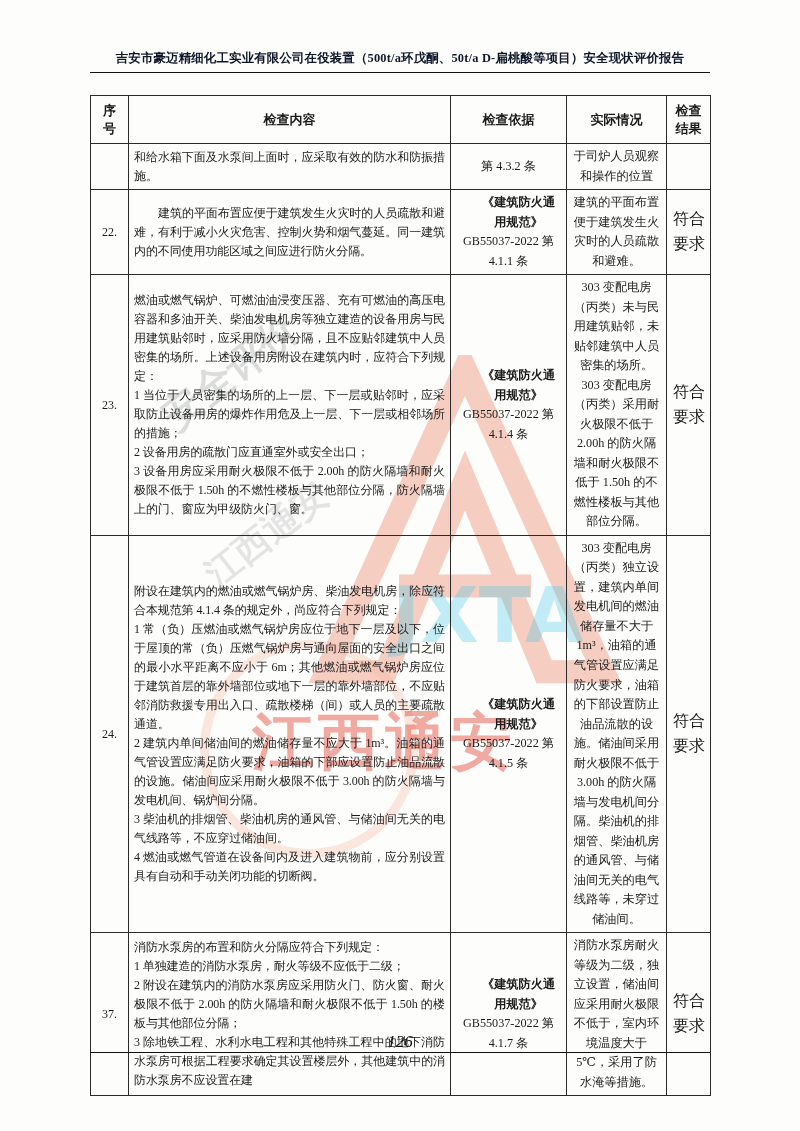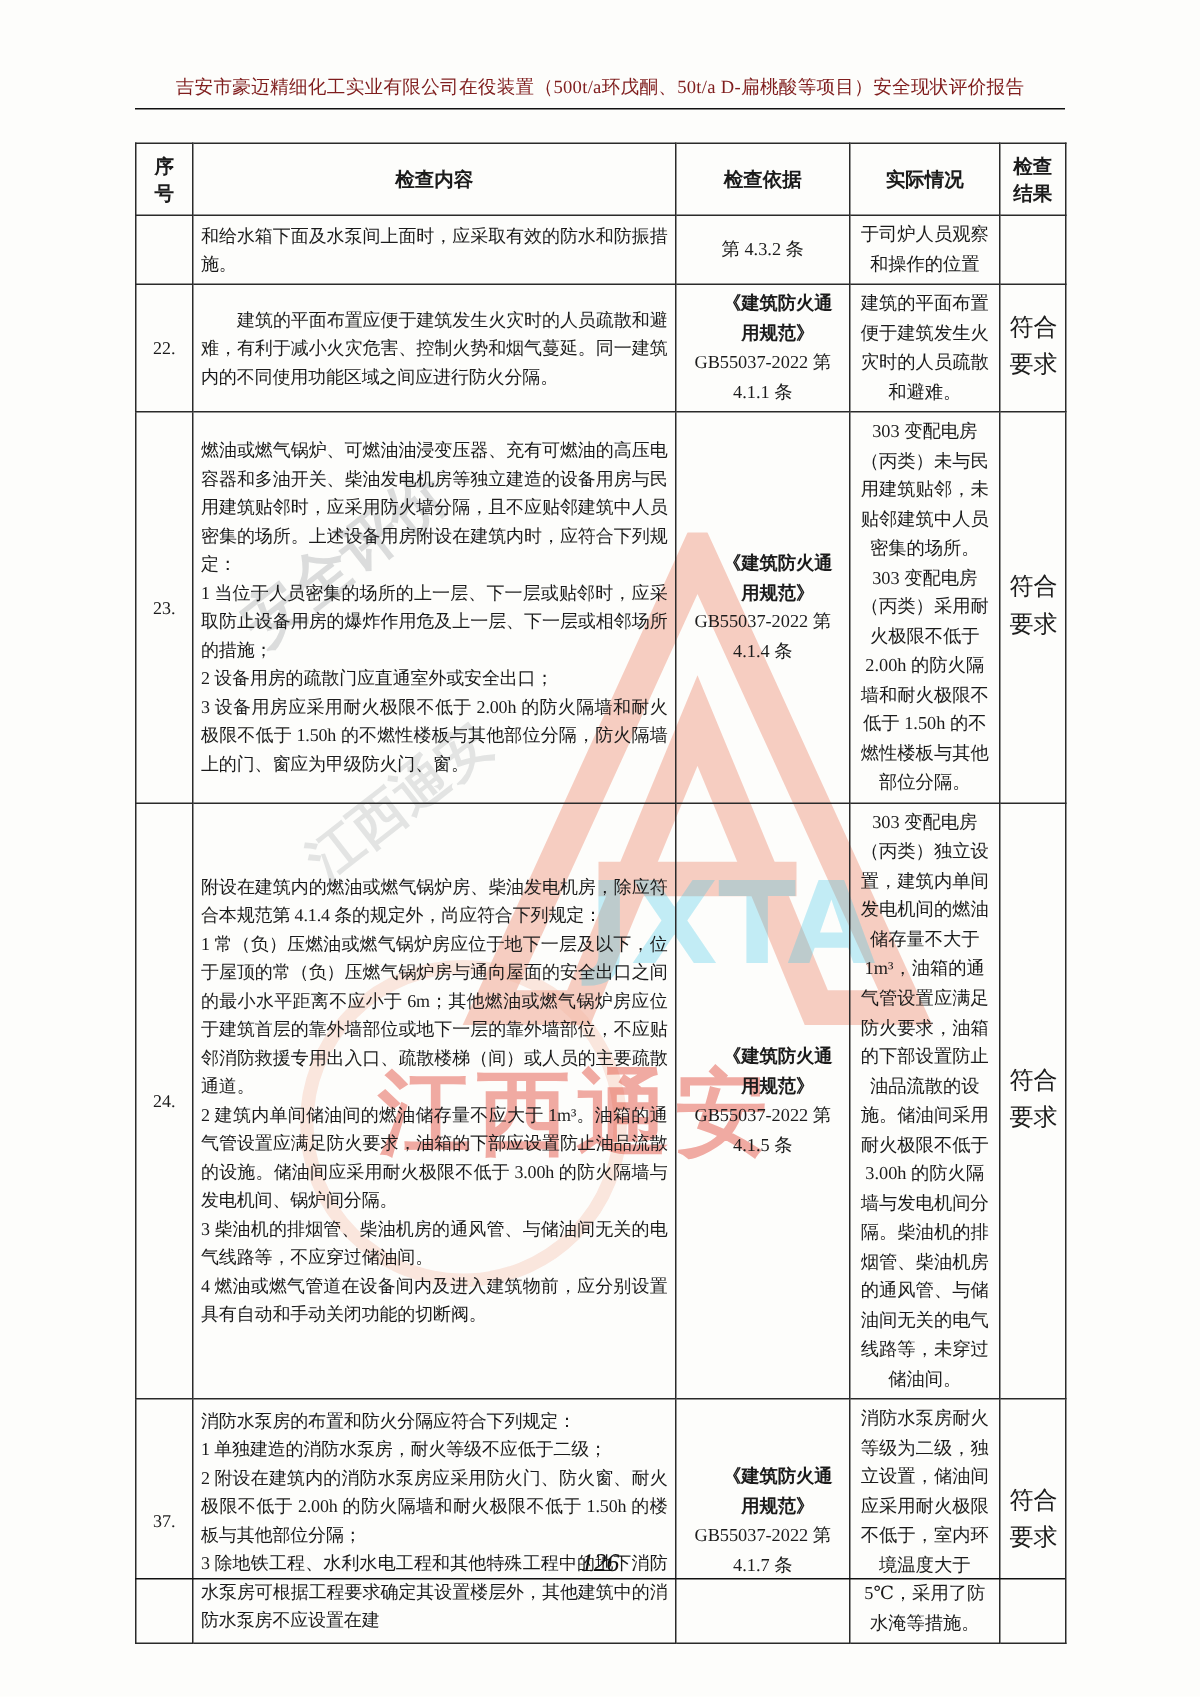--- a/index.html
+++ b/index.html
@@ -103,23 +103,23 @@
   
   .doc-header {
     position: absolute;
     left: 0; right: 0;
     top: 50px;
     text-align: center;
     z-index: 10;
   }
   .doc-header .head-text {
     font-size: 12.4px;
-    font-weight: 400;
+    font-weight: 700;
     letter-spacing: .2px;
-    color: #7f1d1d;
+    color: #0f172a;
     white-space: nowrap;
   }
   .head-rule {
     width: 620px;
     margin: 5px auto 0;
     border-top: 1.3px solid #111;
   }
 
   
   .table-wrap {

